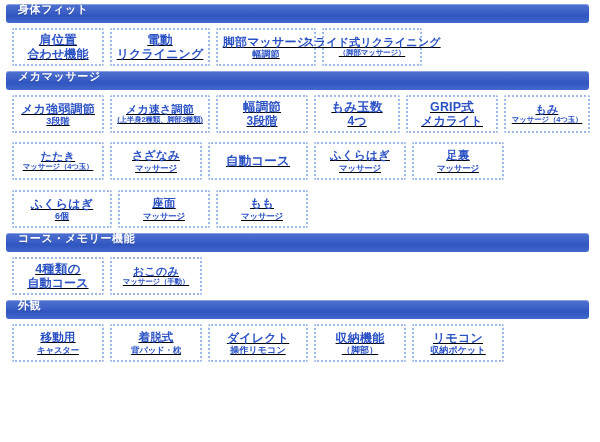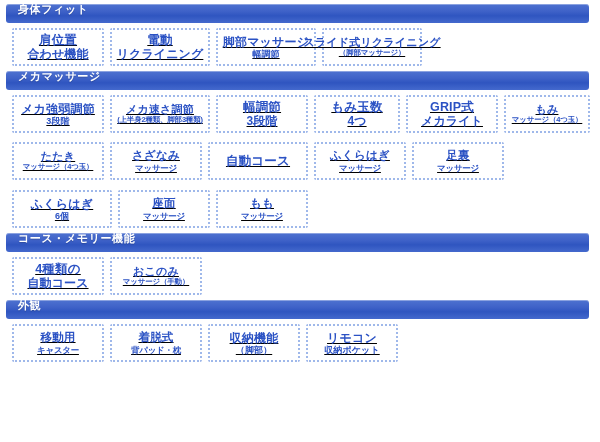--- a/index.html
+++ b/index.html
@@ -211,20 +211,24 @@
       </div>
       <div class="feature-row">
         <div class="feature-box w-md xtiny">
           <span class="feature-main">移動用</span>
           <span class="feature-sub">キャスター</span>
         </div>
         <div class="feature-box w-md xtiny">
           <span class="feature-main">着脱式</span>
           <span class="feature-sub">背パッド・枕</span>
         </div>
+        <div class="feature-box w-lg compact">
+          <span class="feature-main">ダイレクト</span>
+          <span class="feature-sub">操作リモコン</span>
+        </div>
         <div class="feature-box w-md compact">
           <span class="feature-main">収納機能</span>
           <span class="feature-sub">（脚部）</span>
         </div>
         <div class="feature-box w-md compact">
           <span class="feature-main">リモコン</span>
           <span class="feature-sub">収納ポケット</span>
         </div>
       </div>
     </div>

